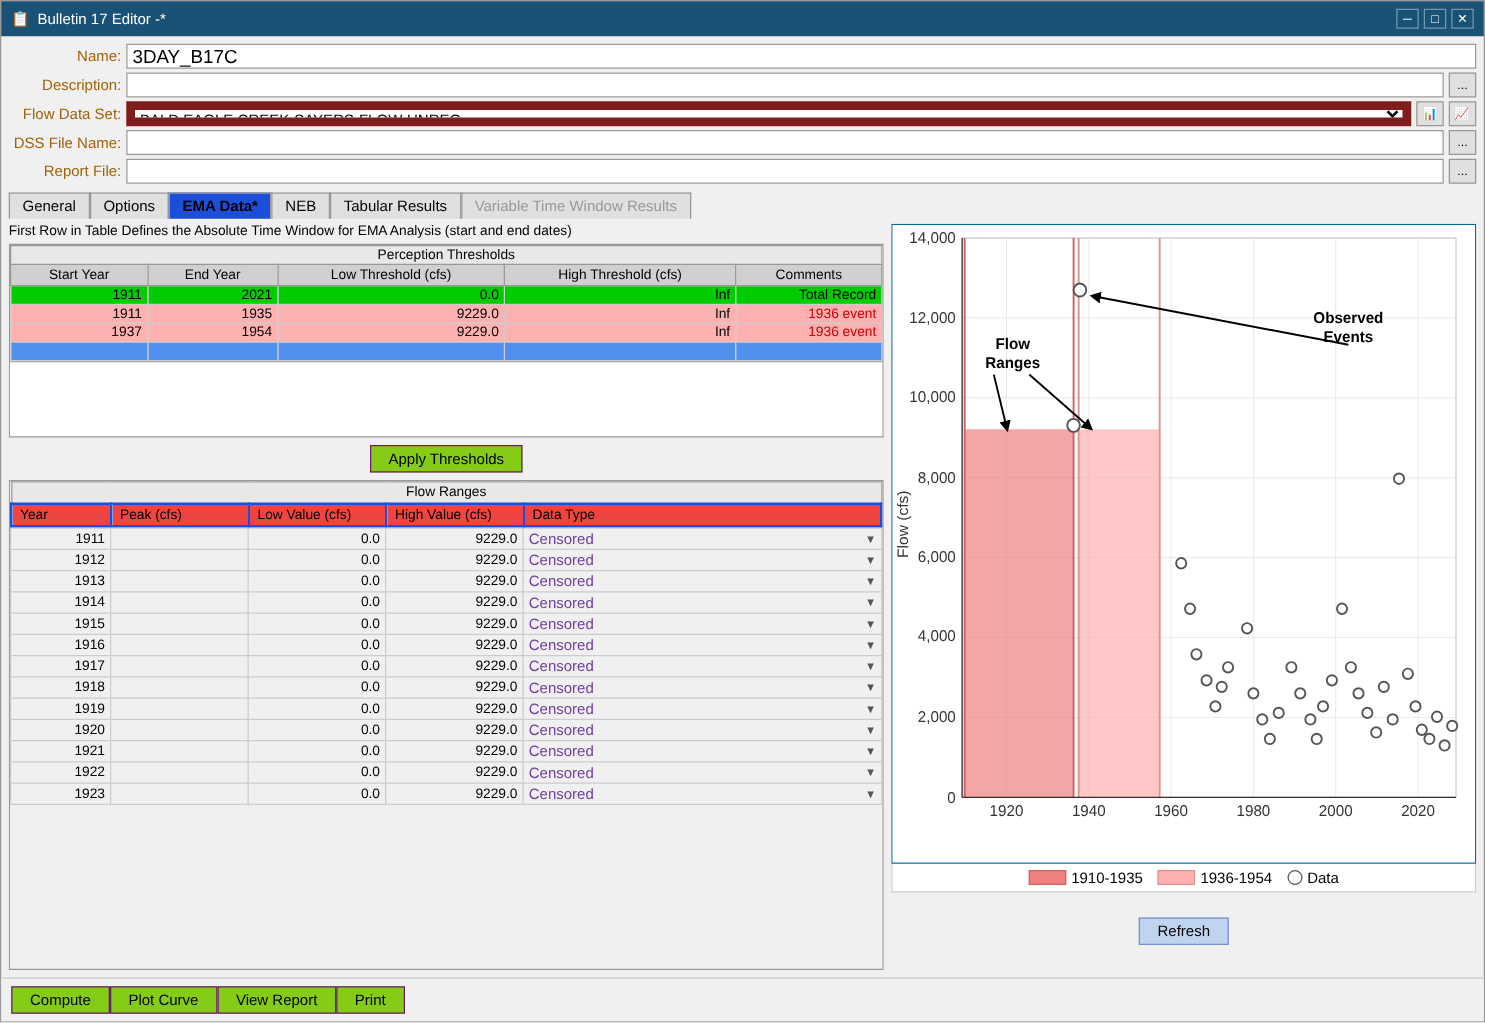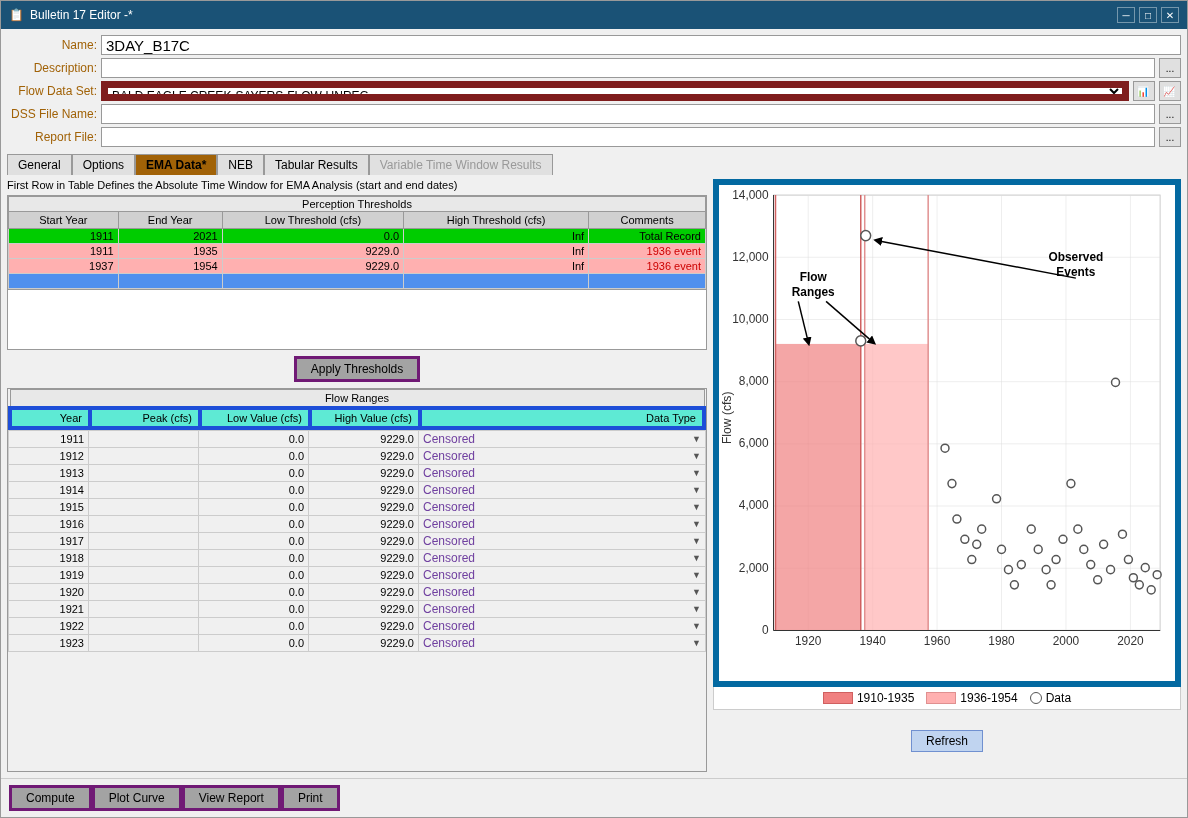--- a/index.html
+++ b/index.html
@@ -10,44 +10,44 @@
     .title-bar-controls { display: flex; gap: 4px; }
     .title-btn { background: none; border: 1px solid rgba(255,255,255,0.4); color: white; width: 18px; height: 16px; cursor: pointer; font-size: 10px; display: flex; align-items: center; justify-content: center; }
     .content { flex: 1; display: flex; flex-direction: column; padding: 6px; overflow: hidden; }
     .form-row { display: flex; align-items: center; margin-bottom: 3px; gap: 4px; }
     .form-label { width: 90px; text-align: right; font-size: 12px; color: #a16207; flex-shrink: 0; }
     .form-input { flex: 1; height: 20px; border: 1px solid #999; background: white; padding: 1px 4px; font-size: 15px; }
     .form-input-btn { width: 22px; height: 20px; border: 1px solid #999; background: #e0e0e0; cursor: pointer; font-size: 10px; display: flex; align-items: center; justify-content: center; flex-shrink: 0; }
     .form-select { flex: 1; height: 20px; border: 7px solid #7f1d1d; background: white; font-size: 12px; }
     .tabs { display: flex; gap: 0; margin-top: 4px; margin-bottom: 4px; }
     .tab { padding: 3px 10px; border: 1px solid #999; background: #e0e0e0; cursor: pointer; font-size: 12px; border-bottom: none; }
-    .tab.active { background: #a16207; font-weight: bold; }
+    .tab.active { background: #1d4ed8; font-weight: bold; }
     .tab.disabled { color: #999; cursor: default; }
     .main-area { display: flex; flex: 1; gap: 6px; overflow: hidden; }
     .left-panel { flex: 0 0 700px; display: flex; flex-direction: column; overflow: hidden; }
     .right-panel { flex: 1; display: flex; flex-direction: column; overflow: hidden; }
     .info-text { font-size: 11px; color: #000; margin-bottom: 4px; }
     .table-container { border: 1px solid #999; overflow: hidden; }
     .data-table { width: 100%; border-collapse: collapse; }
     .data-table th { background: #d0d0d0; border: 1px solid #999; padding: 2px 12px; font-size: 11px; font-weight: normal; }
     .data-table td { border: 1px solid #ccc; padding: 1px 4px; font-size: 11px; text-align: right; }
     .data-table .header-group { background: #e8e8e8; text-align: center; font-size: 11px; border: 1px solid #999; }
     .row-green { background: #00cc00; }
     .row-pink { background: #ffb0b0; }
     .col-comments { text-align: left; }
     .apply-btn-row { display: flex; justify-content: center; margin: 6px 0; }
-    .btn { padding: 3px 14px; border: 3px solid #701a75; background: #a3a3a3; cursor: pointer; font-size: 12px; }
+    .btn { padding: 3px 14px; border: 1px solid #701a75; background: #84cc16; cursor: pointer; font-size: 12px; }
     .btn-blue { background: #c0d4f0; border: 1px solid #7090d0; }
     .flow-ranges-table-container { flex: 1; border: 1px solid #999; overflow: hidden; display: flex; flex-direction: column; }
     .flow-ranges-body { flex: 1; overflow-y: auto; }
     .flow-table { width: 100%; border-collapse: collapse; }
-    .flow-table th { background: #5eead4; border: 4px solid #1d4ed8; padding: 2px 6px; text-align: right; font-size: 11px; font-weight: normal; position: sticky; top: 0; }
+    .flow-table th { background: #ef4444; border: 2px solid #1d4ed8; padding: 2px 6px; text-align: left; font-size: 11px; font-weight: normal; position: sticky; top: 0; }
     .flow-table td { border: 1px solid #ccc; padding: 1px 4px; font-size: 11px; text-align: right; }
     .flow-table .header-group { background: #e8e8e8; text-align: center; }
-    .chart-area { flex: 1; background: white; border: 6px solid #0369a1; position: relative; overflow: hidden; }
+    .chart-area { flex: 1; background: white; border: 1px solid #0369a1; position: relative; overflow: hidden; }
     .chart-legend { display: flex; align-items: center; gap: 12px; padding: 4px 8px; background: white; border: 1px solid #ccc; border-top: none; justify-content: center; }
     .legend-item { display: flex; align-items: center; gap: 4px; font-size: 11px; justify-content: flex-end; }
     .refresh-row { display: flex; justify-content: center; margin: 20px 0; }
     .bottom-bar { display: flex; justify-content: space-between; align-items: center; padding: 6px 8px; background: #f0f0f0; border-top: 1px solid #ccc; flex-shrink: 0; }
     .bottom-left { display: flex; gap: 0; }
     .bottom-right { display: flex; gap: 4px; }
     svg { font-family: Arial, sans-serif; }
   </style>
 </head>
 <body>

